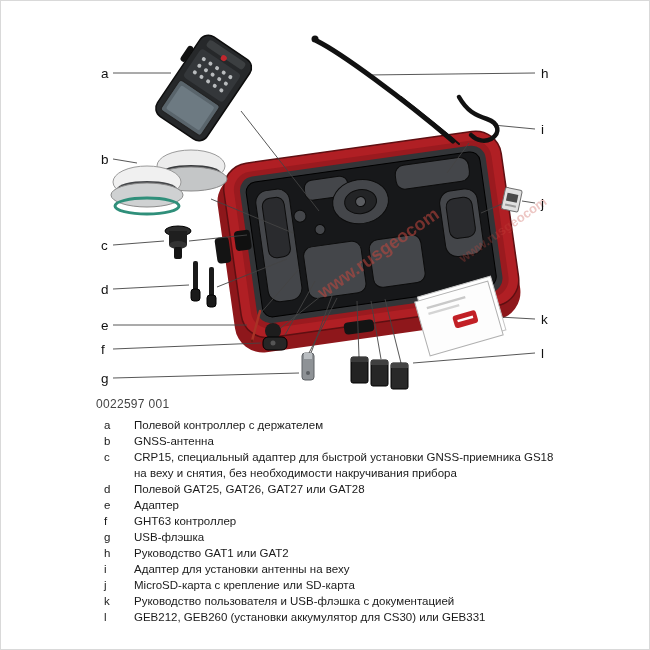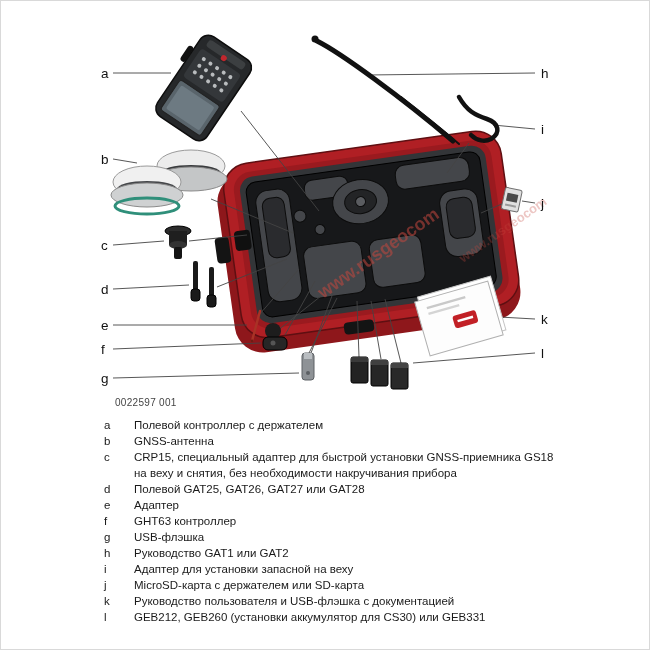--- a/index.html
+++ b/index.html
@@ -3,21 +3,21 @@
 <meta charset="utf-8">
 <style>
   html,body{margin:0;padding:0;background:#fff;}
   .page{
     position:relative;width:650px;height:650px;background:#ffffff;
     box-sizing:border-box;border:1px solid #d9d9d9;overflow:hidden;
     font-family:"Liberation Sans",sans-serif;color:#1a1a1a;
   }
   .figure{position:absolute;top:0;left:0;width:650px;height:408px;}
   .partnum{
-    position:absolute;left:114px;top:396px;font-size:10px;color:#444;
+    position:absolute;left:95px;top:396px;font-size:12px;color:#444;
     letter-spacing:.3px;
   }
   .legend{
     position:absolute;top:416px;left:0;right:0;
     padding:0 84px 0 103px;font-size:11.5px;line-height:16px;
   }
   .legend .row{display:flex;align-items:flex-start;}
   .legend .ltr{flex:none;width:30px;}
   .legend .txt{flex:1;}
   svg text.callout{font-family:"Liberation Sans",sans-serif;font-size:13.5px;fill:#111;}
@@ -236,25 +236,25 @@
     <div class="row">
       <span class="ltr">g</span>
       <span class="txt">USB-флэшка</span>
     </div>
     <div class="row">
       <span class="ltr">h</span>
       <span class="txt">Руководство GAT1 или GAT2</span>
     </div>
     <div class="row">
       <span class="ltr">i</span>
-      <span class="txt">Адаптер для установки запасной на веху</span>
+      <span class="txt">Адаптер для установки антенны на веху</span>
     </div>
     <div class="row">
       <span class="ltr">j</span>
-      <span class="txt">MicroSD-карта с держателем или SD-карта</span>
+      <span class="txt">MicroSD-карта с крепление или SD-карта</span>
     </div>
     <div class="row">
       <span class="ltr">k</span>
       <span class="txt">Руководство пользователя и USB-флэшка с документацией</span>
     </div>
     <div class="row">
       <span class="ltr">l</span>
       <span class="txt">GEB212, GEB260 (установки аккумулятор для CS30) или GEB331</span>
     </div>
   </div>

